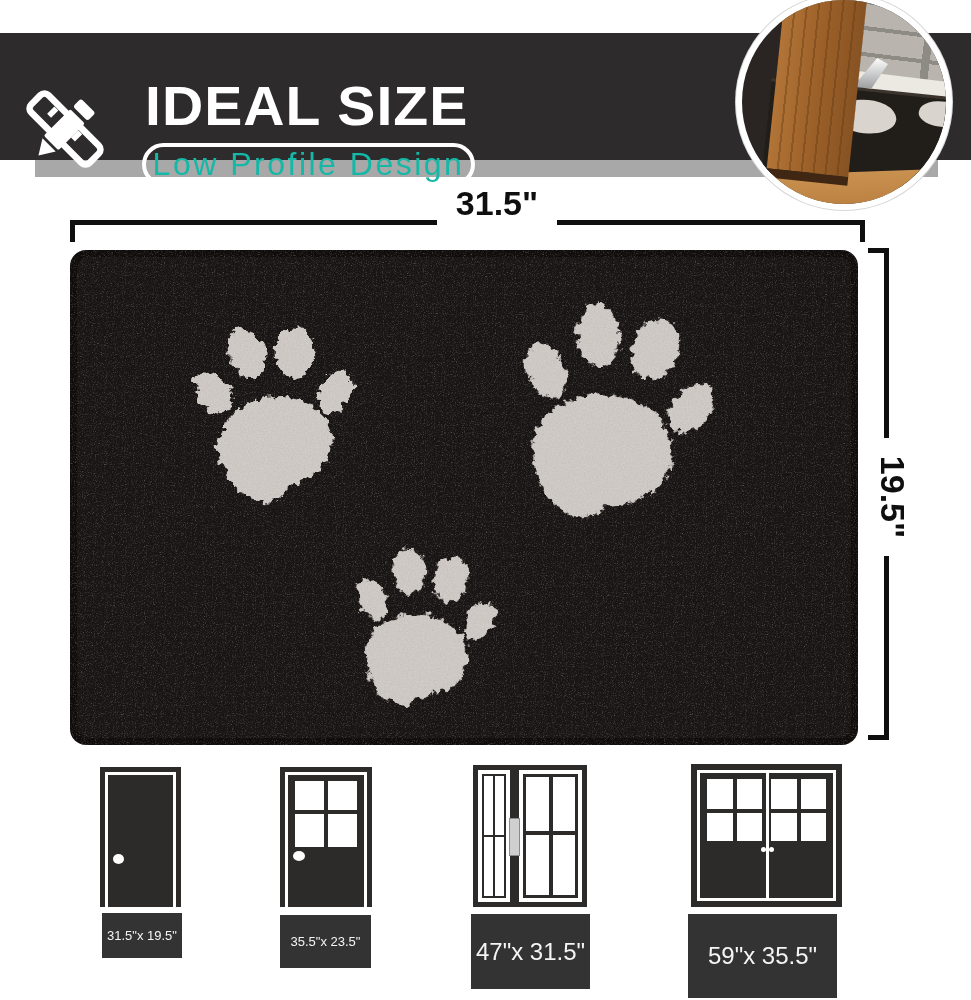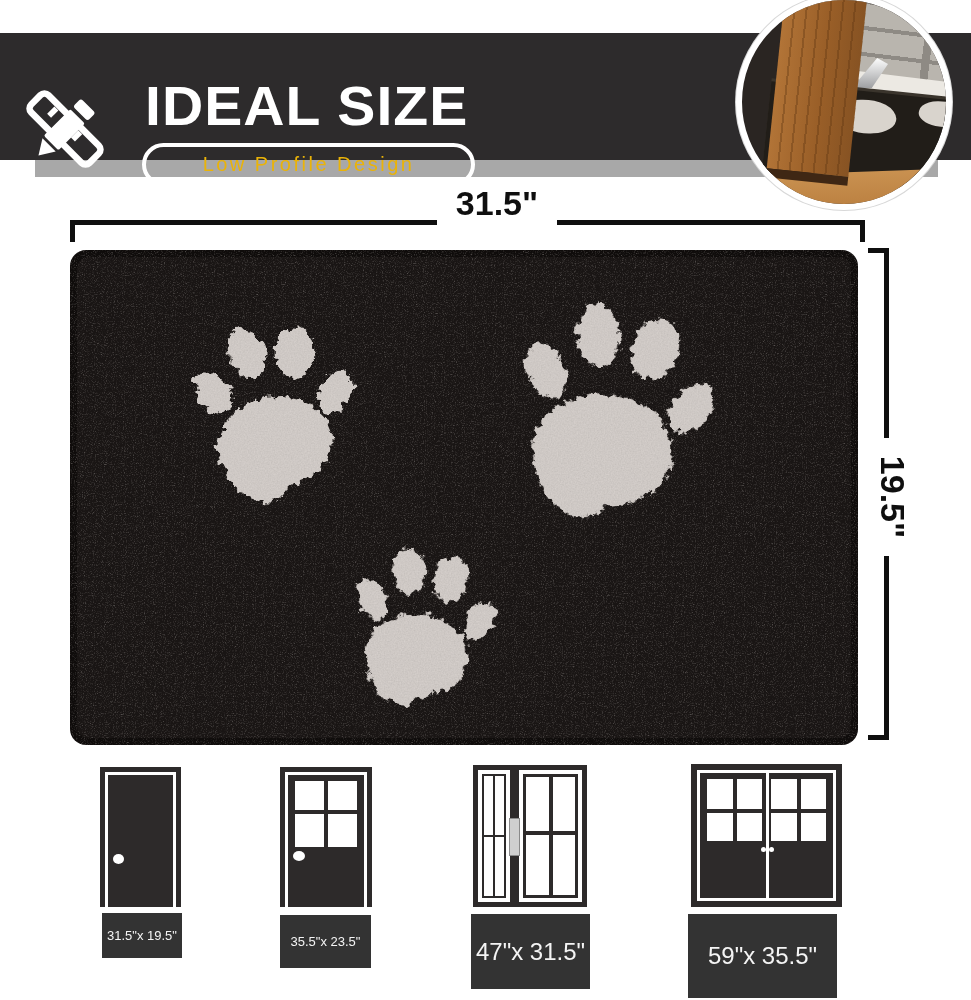--- a/index.html
+++ b/index.html
@@ -8,21 +8,21 @@
 
   
   .header-shadow{position:absolute;left:35px;top:160px;width:903px;height:17px;background:#a8a8a8;}
   .header-bar{position:absolute;left:0;top:33px;width:971px;height:127px;background:#2d2b2c;}
   .hdr-icon{position:absolute;left:20px;top:50px;width:90px;height:92px;}
   .headline{position:absolute;left:145px;top:40px;width:560px;color:#fff;font-size:56px;
             font-weight:800;letter-spacing:1px;white-space:nowrap;transform:scaleX(1.02);
             transform-origin:left top;}
   .badge-pill{position:absolute;left:142px;top:110px;width:333px;height:43px;border:4px solid #fff;
               border-radius:28px;box-sizing:border-box;display:flex;align-items:center;justify-content:center;}
-  .badge-pill span{color:#eab308;font-size:20px;letter-spacing:2.5px;white-space:nowrap;}
+  .badge-pill span{color:#14b8a6;font-size:32px;letter-spacing:2.5px;white-space:nowrap;}
 
   
   .photo-circle{position:absolute;left:736px;top:-6px;width:204px;height:204px;border-radius:50%;
                 border:6px solid #fff;box-shadow:0 0 0 1px #d8d8d8;overflow:hidden;background:#2a2522;z-index:5;}
   .photo-circle *{position:absolute;}
   .ph-brick{left:55px;top:-18px;width:200px;height:100px;transform:rotate(7deg);
             background:
               linear-gradient(90deg, rgba(120,116,110,0) 64%, #8e8a84 64%, #8e8a84 68%, rgba(0,0,0,0) 68%),
               repeating-linear-gradient(180deg, #b9b5ae 0 22px, #8e8a84 22px 26px);}
   .ph-threshold{left:52px;top:74px;width:175px;height:24px;background:#ece9e3;transform:rotate(7deg);}

